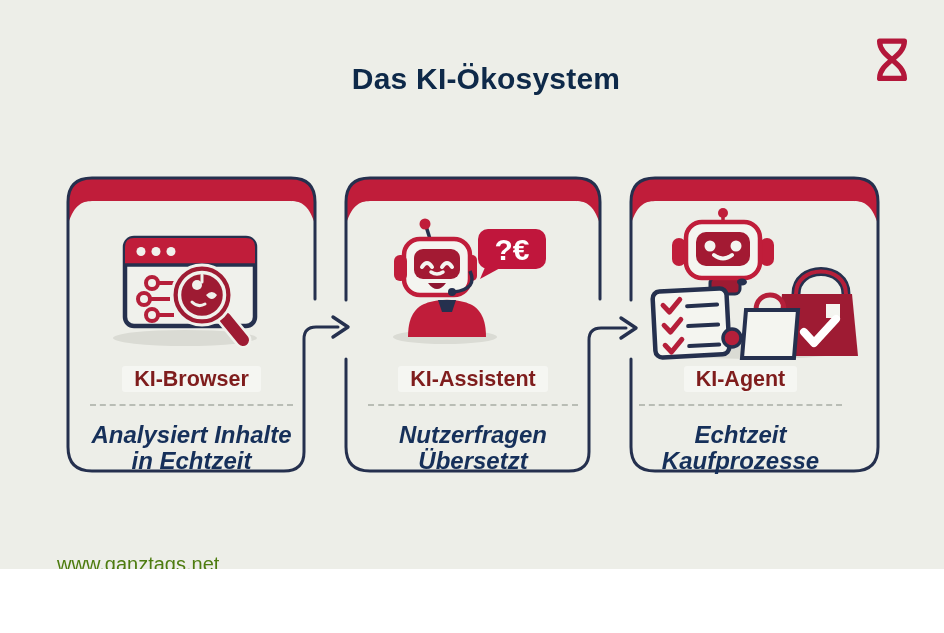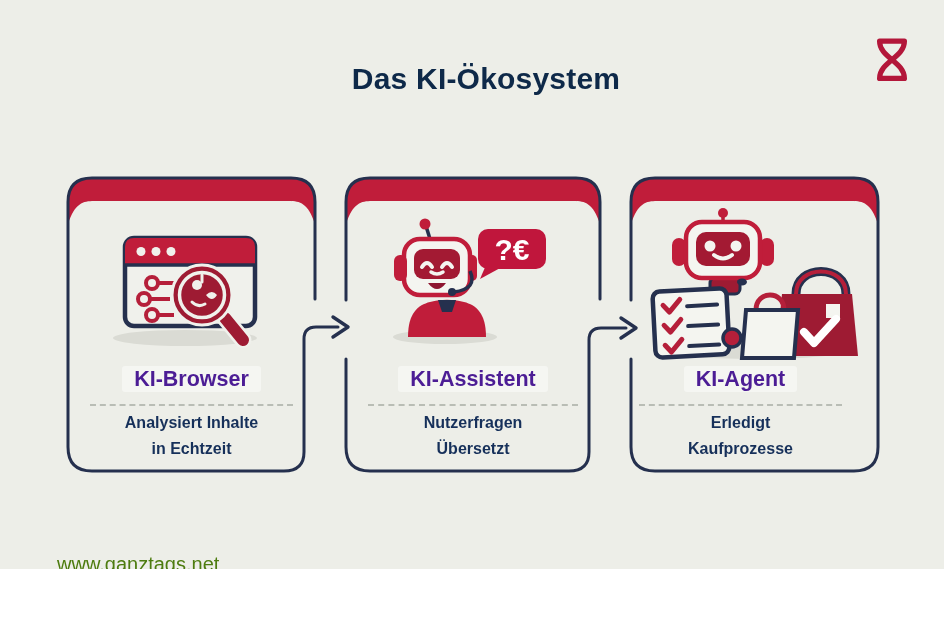--- a/index.html
+++ b/index.html
@@ -12,24 +12,24 @@
     transform:translateX(14px);
     font-size:30px;font-weight:700;color:#0e2949;letter-spacing:.2px;
   }
   .logo{position:absolute;top:37px;left:871px;width:42px;height:58px;}
   .bg-art{position:absolute;top:0;left:0;width:944px;height:633px;}
   .icon-box{position:absolute;}
   .card-text{position:absolute;top:364px;text-align:center;color:#0e2949;}
   .card-text.c1{left:68px;width:247px;}
   .card-text.c2{left:346px;width:254px;}
   .card-text.c3{left:617px;width:247px;}
-  .card-title{margin:0;font-size:21.5px;font-weight:700;line-height:30px;color:#4c1d95;}
+  .card-title{margin:0;font-size:21.5px;font-weight:700;line-height:30px;color:#7f1d1d;}
   .card-title span{background:rgba(255,255,255,.45);padding:1px 12px;border-radius:3px;}
   .dash-sep{height:0;border-top:2px dashed #b9bdb5;margin:10px 22px 0 22px;}
-  .card-desc{margin-top:4px;font-size:16px;font-weight:600;line-height:26px;color:#16305a;}
+  .card-desc{margin-top:16px;font-size:24px;font-weight:600;line-height:26px;color:#16305a;font-style:italic;}
   .footer-url{position:absolute;left:57px;top:553px;font-size:20px;color:#4d7c0f;}
 </style>
 </head>
 <body>
 
 <div class="canvas">
 
   <svg class="bg-art" viewBox="0 0 944 633">
 
     <path fill="#c01d3a" d="M68,224 V202 Q68,178 92,178 H291 Q315,178 315,202 V224 C308,203 300,201 289,201 H94 C83,201 75,203 68,224 Z"></path>
@@ -165,19 +165,19 @@
     <div class="card-desc">
       <div>Nutzerfragen</div>
       <div>Übersetzt</div>
     </div>
   </div>
 
   <div class="card-text c3">
     <h2 class="card-title"><span>KI-Agent</span></h2>
     <div class="dash-sep"></div>
     <div class="card-desc">
-      <div>Erledigt</div>
+      <div>Echtzeit</div>
       <div>Kaufprozesse</div>
     </div>
   </div>
 
   <div class="footer-url">www.ganztags.net</div>
 </div>
 
 </body></html>

